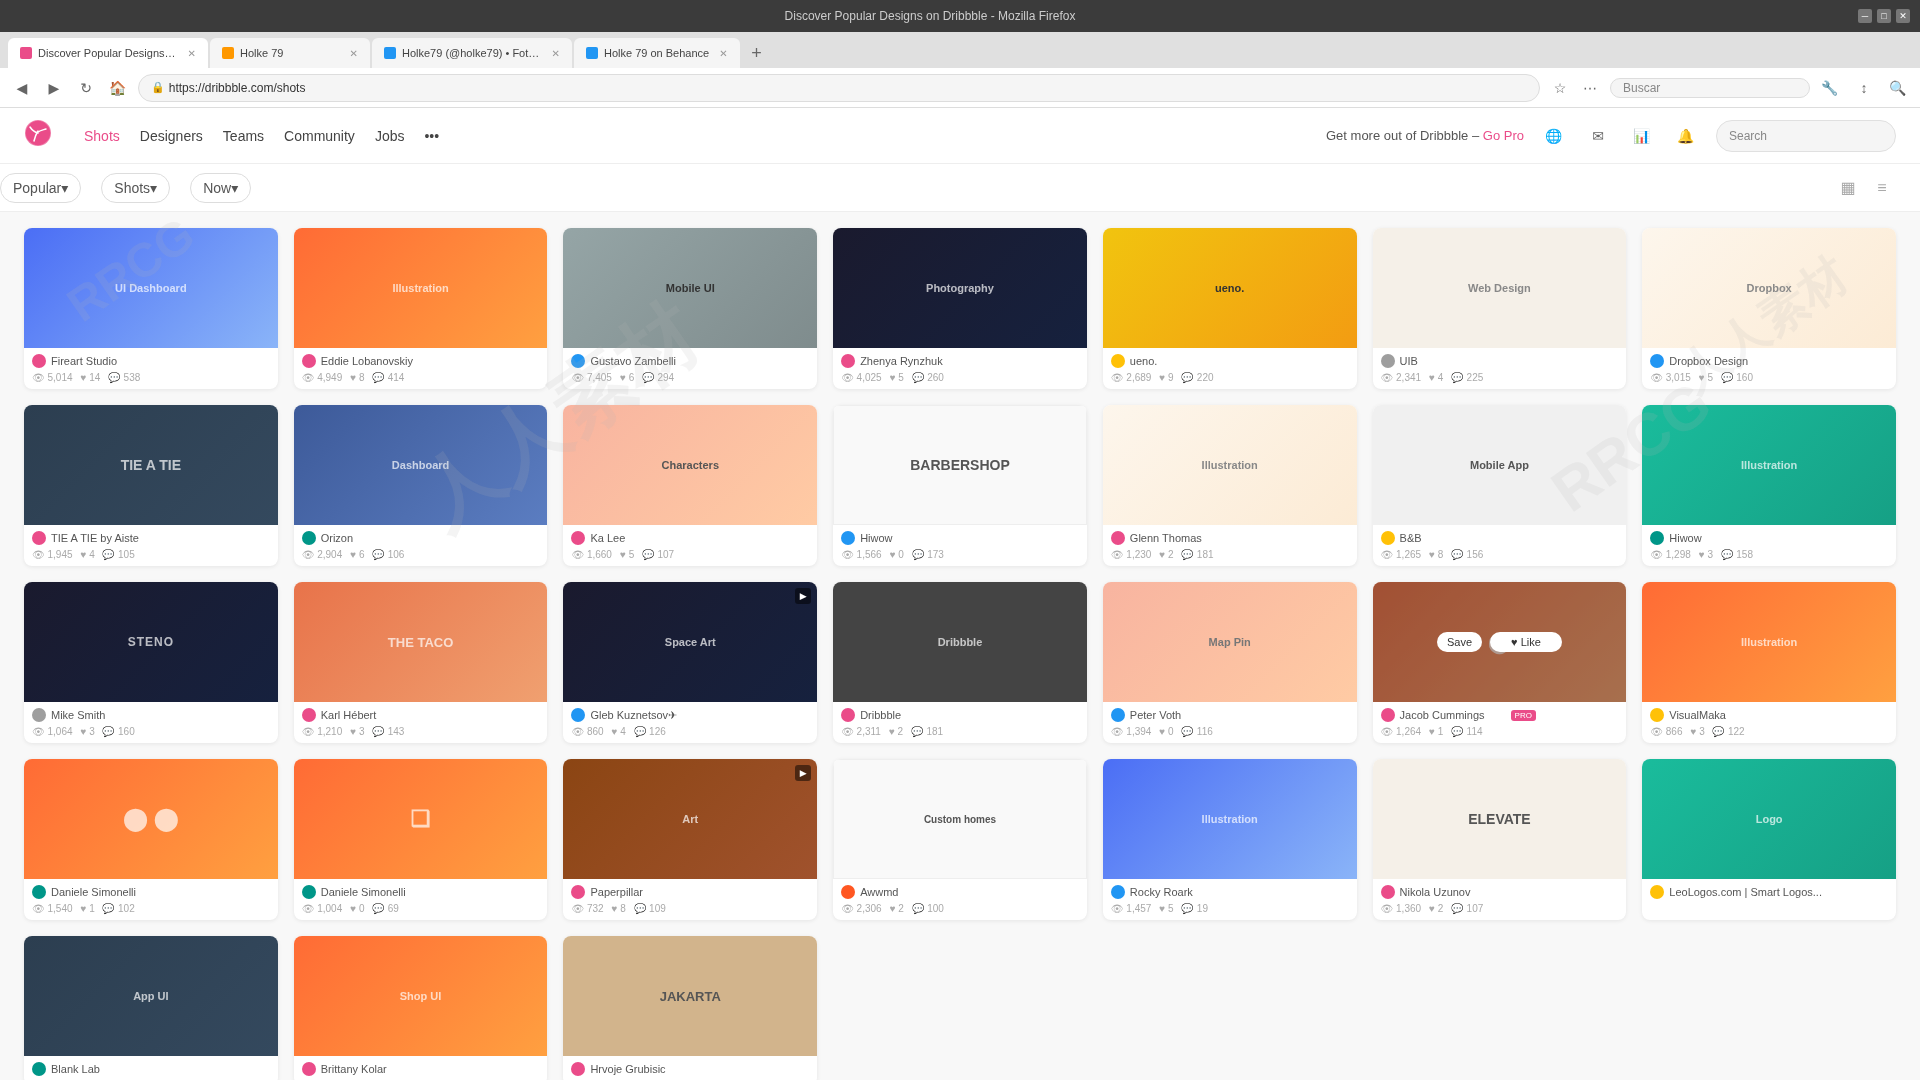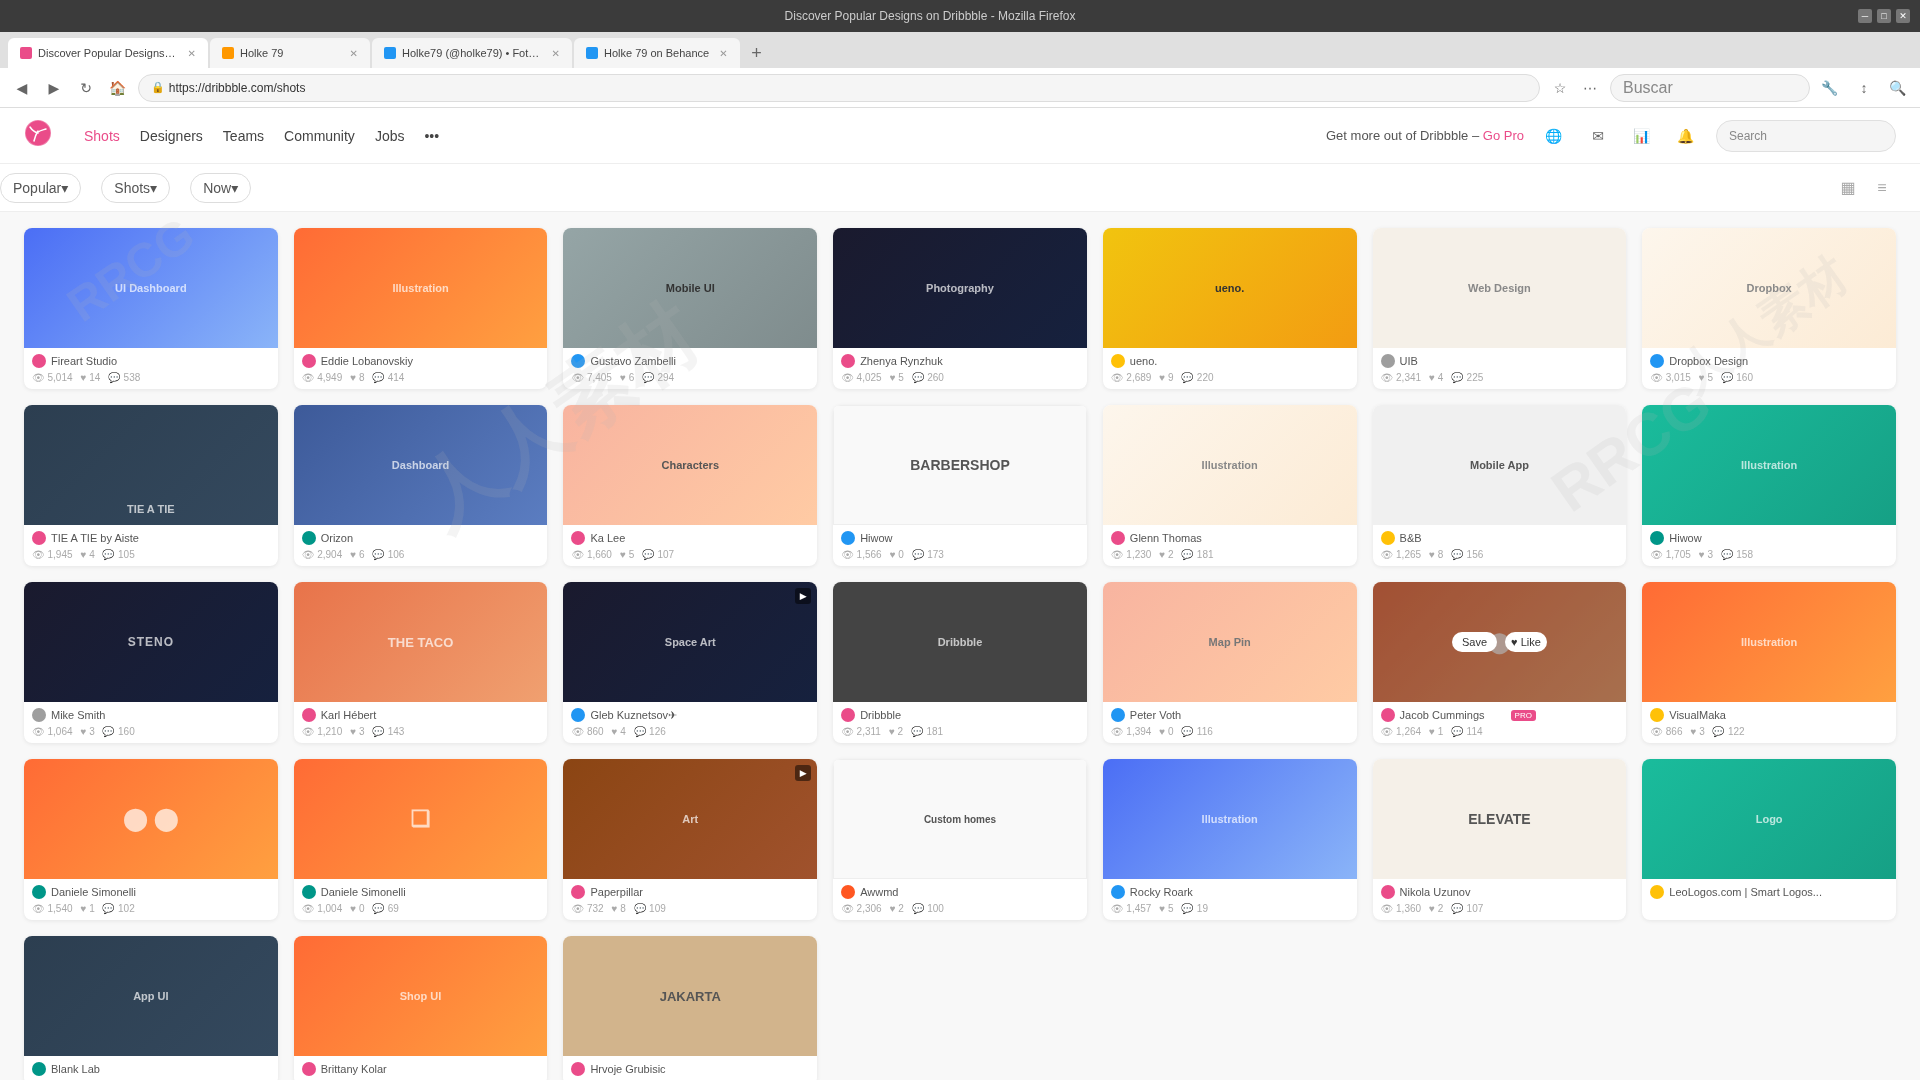--- a/index.html
+++ b/index.html
@@ -22,21 +22,21 @@
     .tab-new { width: 30px; height: 30px; display: flex; align-items: center; justify-content: center; font-size: 18px; color: #666; cursor: pointer; }
 
     
     .address-bar { background: #fff; height: 40px; display: flex; align-items: center; padding: 0 10px; gap: 8px; border-bottom: 1px solid #ddd; }
     .nav-btn { width: 24px; height: 24px; display: flex; align-items: center; justify-content: center; color: #666; font-size: 14px; cursor: pointer; }
     .url-bar { flex: 1; height: 28px; background: #f5f5f5; border: 1px solid #ddd; border-radius: 14px; display: flex; align-items: center; padding: 0 12px; font-size: 12px; color: #333; gap: 4px; }
     .url-lock { color: #4caf50; font-size: 11px; }
     .url-text { flex: 1; }
     .address-actions { display: flex; gap: 6px; }
     .addr-icon { width: 24px; height: 24px; display: flex; align-items: center; justify-content: center; color: #666; font-size: 14px; cursor: pointer; }
-    .search-box { height: 28px; background: #f5f5f5; border: 1px solid #ddd; border-radius: 14px; padding: 0 12px; width: 200px; font-size: 16px; color: #888; display: flex; align-items: center; }
+    .search-box { height: 20px; background: #f5f5f5; border: 1px solid #ddd; border-radius: 14px; padding: 0 12px; width: 200px; font-size: 12px; color: #888; display: flex; align-items: center; }
 
     
     .dribbble-nav { background: #fff; height: 56px; display: flex; align-items: center; padding: 0 24px; border-bottom: 1px solid #eee; gap: 24px; }
     .dribbble-logo { font-size: 22px; color: #ea4c89; margin-right: 8px; }
     .nav-links { display: flex; gap: 20px; }
     .nav-link { font-size: 14px; color: #444; cursor: pointer; text-decoration: none; font-weight: 500; }
     .nav-link.active { color: #ea4c89; }
     .nav-promo { margin-left: auto; font-size: 13px; color: #555; display: flex; align-items: center; gap: 16px; }
     .nav-promo a { color: #ea4c89; text-decoration: none; }
     .nav-icons { display: flex; gap: 10px; }
@@ -55,21 +55,21 @@
     
     .watermark { position: absolute; top: 0; left: 0; right: 0; bottom: 0; pointer-events: none; z-index: 10; }
     .watermark-text { position: absolute; font-size: 48px; color: rgba(180,180,180,0.15); font-weight: bold; transform: rotate(-35deg); white-space: nowrap; }
 
     
     .shots-grid { display: grid; grid-template-columns: repeat(7, 1fr); gap: 16px; }
     .shot-card { background: #fff; border-radius: 8px; overflow: hidden; box-shadow: 0 1px 4px rgba(0,0,0,0.08); cursor: pointer; position: relative; }
     .shot-thumb { width: 100%; height: 120px; object-fit: cover; display: block; background: #e0e0e0; position: relative; overflow: hidden; }
     .shot-overlay { position: absolute; top: 0; left: 0; right: 0; bottom: 0; background: rgba(0,0,0,0.3); opacity: 0; transition: opacity 0.2s; display: flex; align-items: center; justify-content: center; gap: 8px; }
     .save-btn { background: #fff; color: #333; border: none; border-radius: 16px; padding: 4px 10px; font-size: 11px; cursor: pointer; }
-    .like-btn { background: #fff; color: #333; border: none; border-radius: 16px; padding: 4px 6px; font-size: 11px; cursor: pointer; }
+    .like-btn { background: #fff; color: #333; border: none; border-radius: 16px; padding: 4px 21px; font-size: 11px; cursor: pointer; }
     .shot-info { padding: 6px 8px; }
     .shot-author { display: flex; align-items: center; gap: 5px; font-size: 11px; color: #555; margin-bottom: 4px; }
     .author-avatar { width: 14px; height: 14px; border-radius: 50%; background: #ddd; flex-shrink: 0; }
     .shot-stats { display: flex; gap: 8px; font-size: 10px; color: #aaa; }
     .stat { display: flex; align-items: center; gap: 2px; }
 
     
     .bg-blue { background: linear-gradient(135deg, #4b6ef5, #8ab4f8); }
     .bg-orange { background: linear-gradient(135deg, #ff6b35, #ffa040); }
     .bg-dark { background: linear-gradient(135deg, #1a1a2e, #16213e); }
@@ -360,21 +360,21 @@
             <span class="stat">👁 3,015</span>
             <span class="stat">♥ 5</span>
             <span class="stat">💬 160</span>
           </div>
         </div>
       </div>
 
       <div class="shot-card">
         <div class="shot-card-inner">
           <div class="shot-thumb bg-navy">
-            <div class="thumb-content" style="font-size:11px;margin-top:44px;">TIE A TIE</div>
+            <div class="thumb-content" style="font-size:14px;">TIE A TIE</div>
           </div>
         </div>
         <div class="shot-info">
           <div class="shot-author">
             <div class="author-avatar icon-red"></div>
             <span>TIE A TIE by Aiste</span>
           </div>
           <div class="shot-stats">
             <span class="stat">👁 1,945</span>
             <span class="stat">♥ 4</span>
@@ -483,21 +483,21 @@
           <div class="shot-thumb bg-teal">
             <div class="thumb-content">Illustration</div>
           </div>
         </div>
         <div class="shot-info">
           <div class="shot-author">
             <div class="author-avatar icon-teal"></div>
             <span>Hiwow</span>
           </div>
           <div class="shot-stats">
-            <span class="stat">👁 1,705</span>
+            <span class="stat">👁 1,298</span>
             <span class="stat">♥ 3</span>
             <span class="stat">💬 158</span>
           </div>
         </div>
       </div>
 
       <div class="shot-card">
         <div class="shot-card-inner">
           <div class="shot-thumb bg-dark">
             <div class="thumb-content" style="font-size:12px;font-weight:bold;letter-spacing:1px;">STENO</div>

